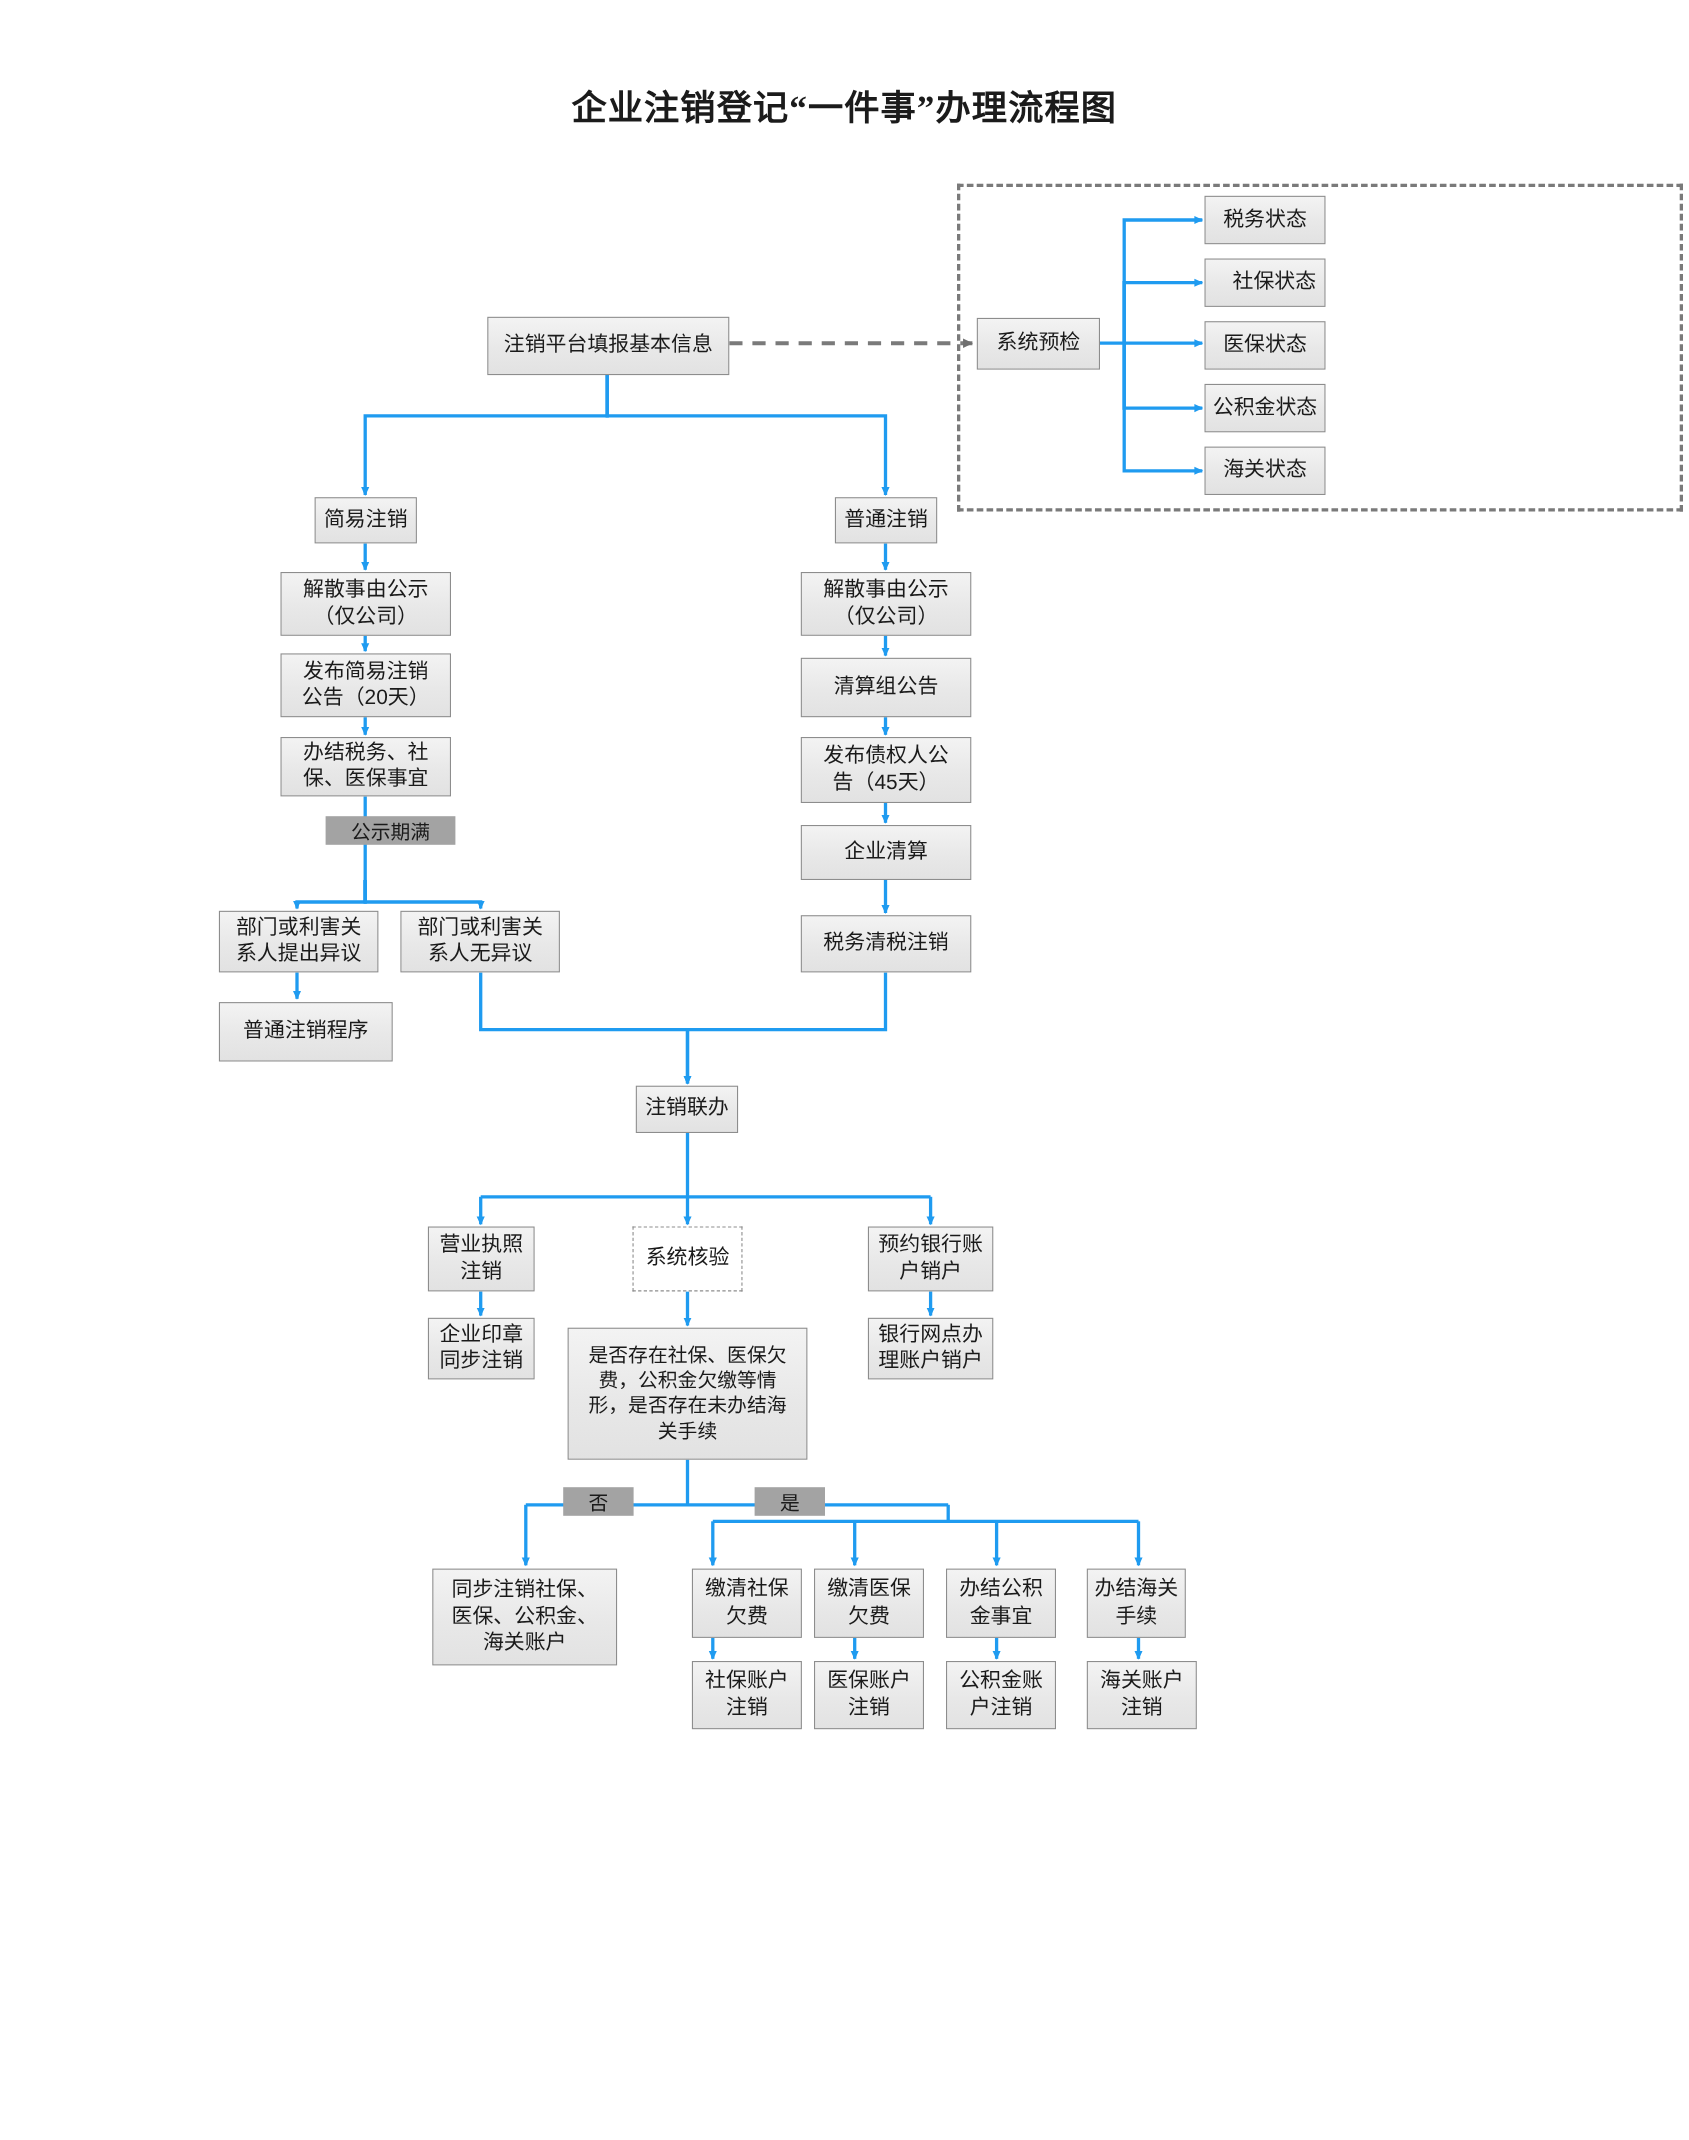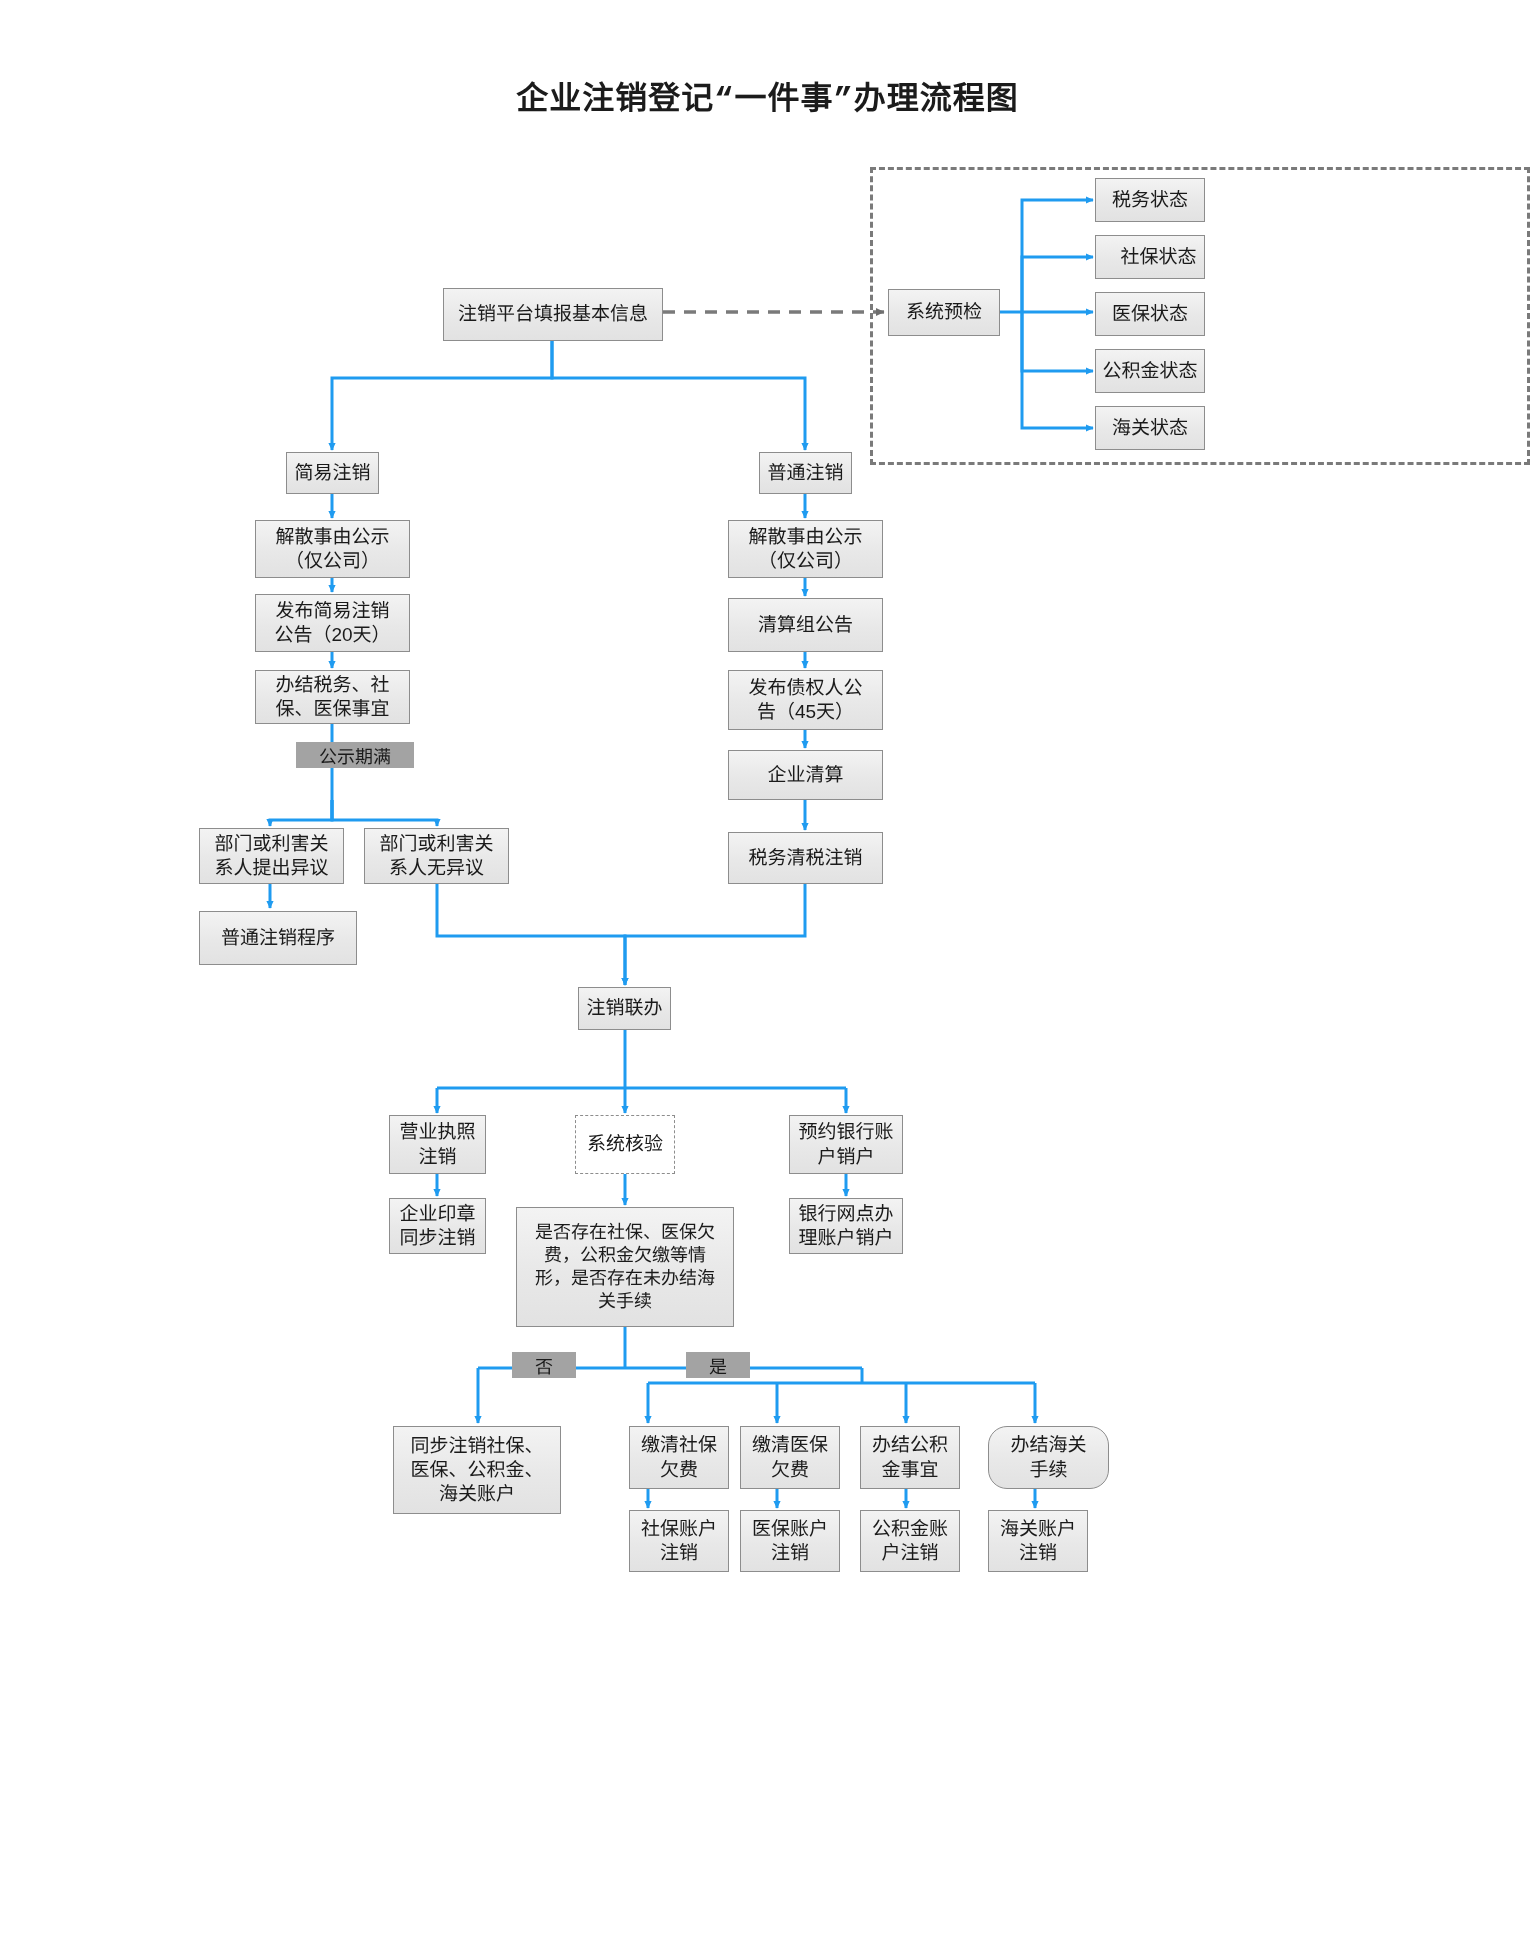--- a/index.html
+++ b/index.html
@@ -25,21 +25,21 @@
   }
   .title{
     position:absolute;
     left:0; top:72px;
     width:1535px;
     text-align:center;
     font-size:32px;
     font-weight:bold;
     letter-spacing:1px;
     color:#1b1b1b;
-    font-family:Liberation Mono, monospace;
+    font-family:Liberation Serif, serif;
     white-space:nowrap;
   }
   .node{
     position:absolute;
     box-sizing:border-box;
     border:1px solid #8d8d8d;
     background:linear-gradient(to bottom,#f3f3f3 0%,#e8e8e8 55%,#e2e2e2 100%);
     display:flex;
     align-items:center;
     justify-content:center;
@@ -212,21 +212,21 @@
   <div class="node" style="left:393px; top:1426px; width:168px; height:88px;">同步注销社保、
 医保、公积金、
 海关账户</div>
 
   <div class="node" style="left:629px; top:1426px; width:100px; height:63px;">缴清社保
 欠费</div>
   <div class="node" style="left:740px; top:1426px; width:100px; height:63px;">缴清医保
 欠费</div>
   <div class="node" style="left:860px; top:1426px; width:100px; height:63px;">办结公积
 金事宜</div>
-  <div class="node" style="left:988px; top:1426px; width:121px; height:63px;border-radius:19px;">办结海关
+  <div class="node" style="left:988px; top:1426px; width:90px; height:63px;">办结海关
 手续</div>
 
   <div class="node" style="left:629px; top:1510px; width:100px; height:62px;">社保账户
 注销</div>
   <div class="node" style="left:740px; top:1510px; width:100px; height:62px;">医保账户
 注销</div>
   <div class="node" style="left:860px; top:1510px; width:100px; height:62px;">公积金账
 户注销</div>
   <div class="node" style="left:988px; top:1510px; width:100px; height:62px;">海关账户
 注销</div>

